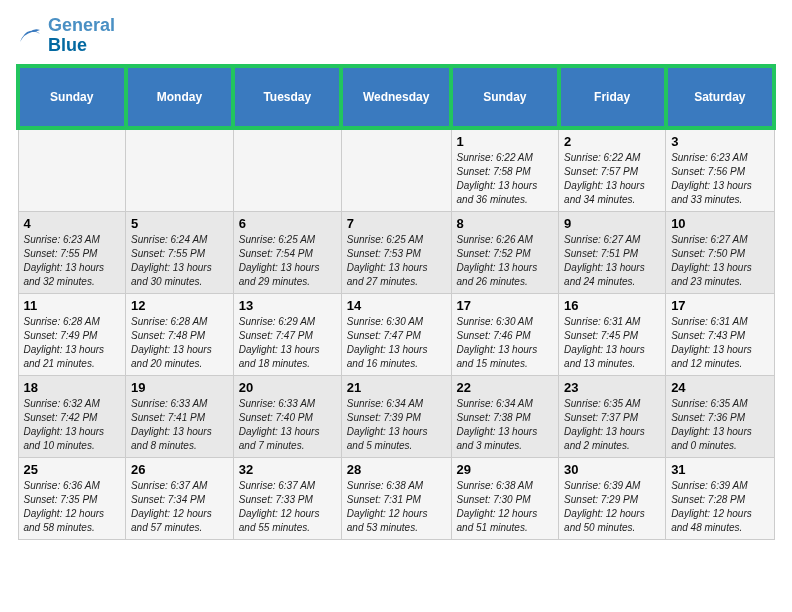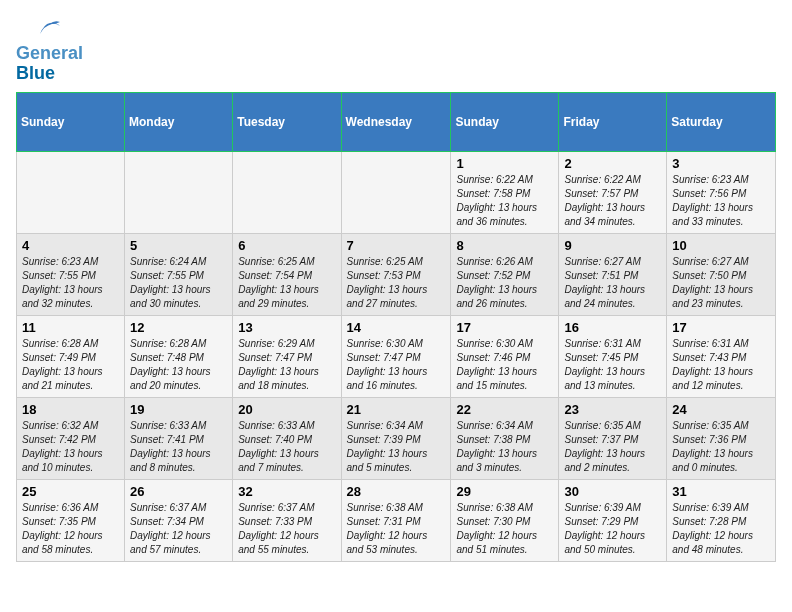--- a/index.html
+++ b/index.html
@@ -13,21 +13,20 @@
     .header {
       display: flex;
       justify-content: space-between;
       align-items: flex-start;
       margin-bottom: 8px;
     }
     .logo {
       display: flex;
       align-items: center;
       gap: 4px;
-      flex-direction: column;
     }
     .logo-text {
       font-size: 18px;
       font-weight: bold;
       color: #333;
       line-height: 1.1;
     }
     .logo-text span {
       color: #4a90c4;
     }
@@ -53,24 +52,24 @@
       width: 100%;
       border-collapse: collapse;
       font-size: 11px;
     }
     thead tr {
       background-color: #3a7abf;
       color: #fff;
     }
     thead th {
       padding: 22px 4px;
-      text-align: left;
+      text-align: center;
       font-weight: bold;
       font-size: 12px;
-      border: 1px solid #22c55e;
+      border: 4px solid #22c55e;
     }
     tbody tr {
       height: 80px;
     }
     tbody tr:nth-child(odd) {
       background-color: #f5f5f5;
     }
     tbody tr:nth-child(even) {
       background-color: #e8e8e8;
     }

